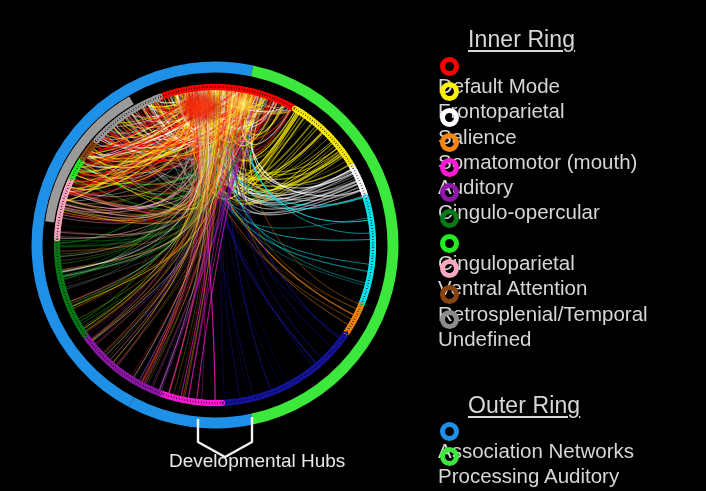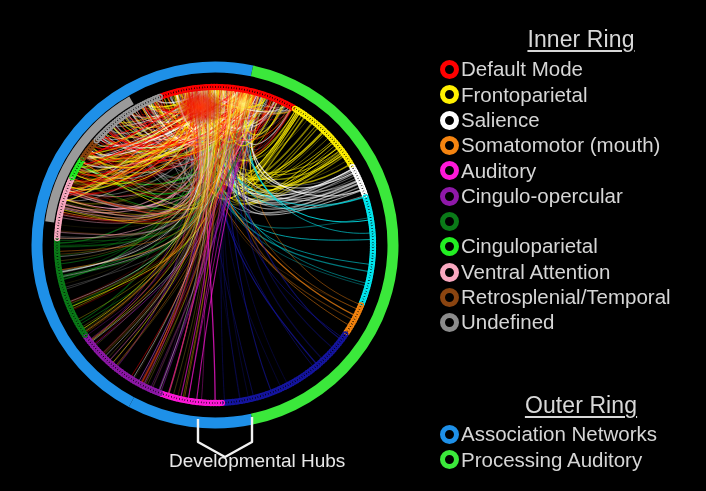--- a/index.html
+++ b/index.html
@@ -13,39 +13,40 @@
   
   #connectogram{position:absolute;left:8px;top:0;width:430px;height:414px;}
   #connectogram svg{display:block;}
 
   
   #legend{
     position:absolute;left:432px;top:0;width:274px;height:491px;
     color:#d4d4d4;
   }
   .legend-title{
-    text-align:center;
+    text-align:left;
     font-size:23px;
     letter-spacing:0.1px;
     color:#d8d8d8;
     text-decoration:underline;
     text-underline-offset:3px;
     text-decoration-thickness:2px;
     line-height:1;
   }
   #inner-title{position:absolute;left:36px;top:28px;width:226px;}
   #outer-title{position:absolute;left:36px;top:394px;width:226px;}
 
   .legend-list{position:absolute;left:4px;width:270px;}
   #inner-list{top:57px;}
   #outer-list{top:422px;}
 
   .legend-row{
-    display:flex;align-items:center;
+    display:flex;align-items:flex-start;
     height:25.3px;
+    flex-direction:column;
   }
   .swatch{
     width:19px;height:19px;border-radius:50%;
     box-sizing:border-box;
     border-width:5px;border-style:solid;
     flex:0 0 auto;
     margin-left:4px;
   }
   .legend-label{
     margin-left:2px;

